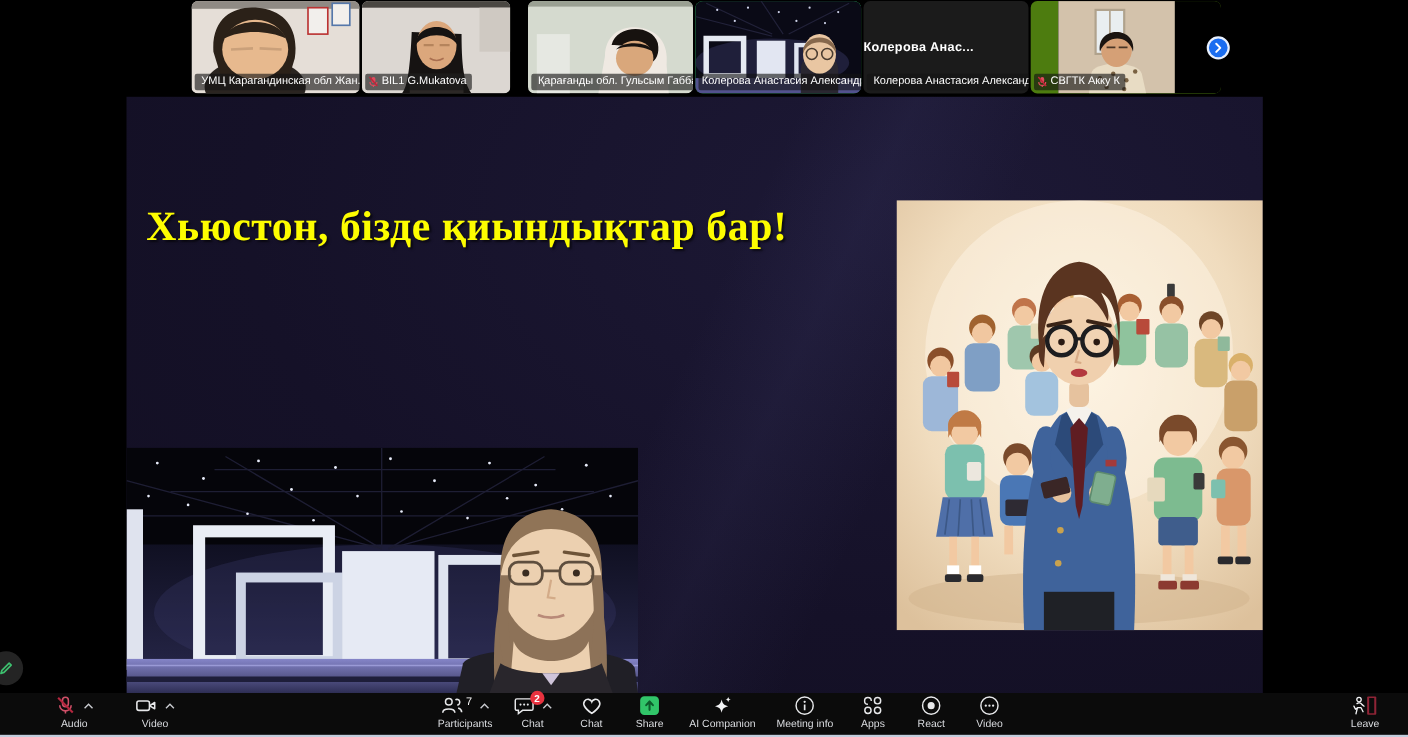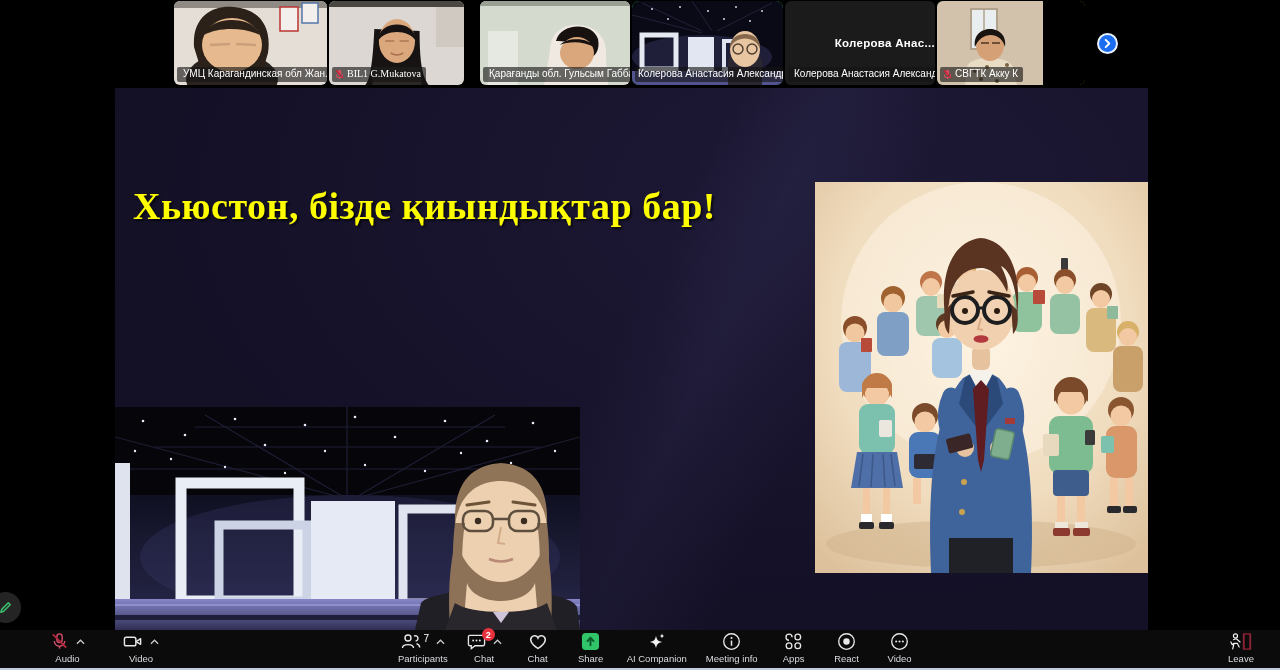--- a/index.html
+++ b/index.html
@@ -17,21 +17,21 @@
   .tile.active{box-shadow:0 0 0 2px #2bd468 inset;border-radius:7px;}
   .tile svg{display:block;width:100%;height:100%;}
   .tile-label{
     position:absolute;left:3px;bottom:3px;max-width:94%;
     display:flex;align-items:center;gap:3px;
     background:rgba(20,20,20,.62);border-radius:2px;
     padding:1px 5px 2px 3px;color:#fff;font-size:10px;line-height:12px;
     white-space:nowrap;overflow:hidden;
   }
   .center-name{
-    position:absolute;left:0;right:0;top:36px;text-align:right;
+    position:absolute;left:0;right:16px;top:36px;text-align:left;
     color:#fff;font-size:11.5px;font-weight:bold;letter-spacing:.3px;
   }
   .next-arrow{
     position:absolute;left:1097px;top:33px;width:21px;height:21px;border-radius:50%;
     background:#1a6df0;border:2px solid #e8f0fe;box-sizing:border-box;
     display:flex;align-items:center;justify-content:center;cursor:pointer;
   }
   .next-arrow svg{width:11px;height:11px;}
   
   .screen{
@@ -105,21 +105,21 @@
       <svg width="9" height="11" viewBox="0 0 10 12">
         <rect x="3" y="1" width="4" height="6" rx="2" fill="#e04b5e"></rect>
         <path d="M1.5,6 a3.5,3.5 0 0 0 7,0" fill="none" stroke="#e04b5e" stroke-width="1.2"></path>
         <line x1="5" y1="9.5" x2="5" y2="11" stroke="#e04b5e" stroke-width="1.2"></line>
         <line x1="1" y1="1" x2="9" y2="10" stroke="#c22438" stroke-width="1.5"></line>
       </svg>
       <span>УМЦ Карагандинская обл Жан...</span>
     </div>
   </div>
 
-  <div class="tile" style="left:329px;width:135px;font-family:Liberation Serif, serif;">
+  <div class="tile" style="left:329px;width:135px;">
     <svg viewBox="0 0 149 84" preserveAspectRatio="none">
       <rect width="149" height="84" fill="#dcd7d2"></rect>
       <rect x="0" y="0" width="149" height="6" fill="#4a4742"></rect>
       <rect x="118" y="6" width="31" height="40" fill="#cfc9c2"></rect>
       <path d="M50,28 C48,70 44,80 40,84 L110,84 C104,76 100,66 100,30 Z" fill="#161312"></path>
       <ellipse cx="75" cy="40" rx="20" ry="22" fill="#dba77c"></ellipse>
       <path d="M54,40 C54,18 96,18 96,40 C88,28 62,28 54,40 Z" fill="#161312"></path>
       <line x1="62" y1="40" x2="72" y2="40" stroke="#b5845c" stroke-width="2"></line>
       <line x1="78" y1="40" x2="88" y2="40" stroke="#b5845c" stroke-width="2"></line>
       <path d="M68,52 Q75,56 82,52" stroke="#a96f50" stroke-width="1.5" fill="none"></path>
@@ -198,21 +198,21 @@
       <svg width="9" height="11" viewBox="0 0 10 12">
         <rect x="3" y="1" width="4" height="6" rx="2" fill="#e04b5e"></rect>
         <path d="M1.5,6 a3.5,3.5 0 0 0 7,0" fill="none" stroke="#e04b5e" stroke-width="1.2"></path>
         <line x1="5" y1="9.5" x2="5" y2="11" stroke="#e04b5e" stroke-width="1.2"></line>
         <line x1="1" y1="1" x2="9" y2="10" stroke="#c22438" stroke-width="1.5"></line>
       </svg>
       <span>Колерова Анастасия Александ...</span>
     </div>
   </div>
 
-  <div class="tile" style="left:937px;width:148px;background:#4d7c0f;">
+  <div class="tile" style="left:937px;width:148px;background:#4d7c0f;padding-left:25px;">
     <svg viewBox="0 0 148 84" preserveAspectRatio="none">
       <rect width="148" height="84" fill="#000"></rect>
       <rect x="0" y="0" width="106" height="84" fill="#d3c2ab"></rect>
       <rect x="34" y="8" width="26" height="40" fill="#e9eef0" stroke="#b0a28c" stroke-width="2"></rect>
       <line x1="47" y1="8" x2="47" y2="48" stroke="#b0a28c" stroke-width="1.5"></line>
       <path d="M28,84 L30,66 C32,54 72,54 76,66 L80,84 Z" fill="#e8dcc4"></path>
       <g fill="#7a6242">
           <circle cx="38" cy="70" r="2"></circle>
           <circle cx="50" cy="66" r="2"></circle>
           <circle cx="62" cy="72" r="2"></circle>

